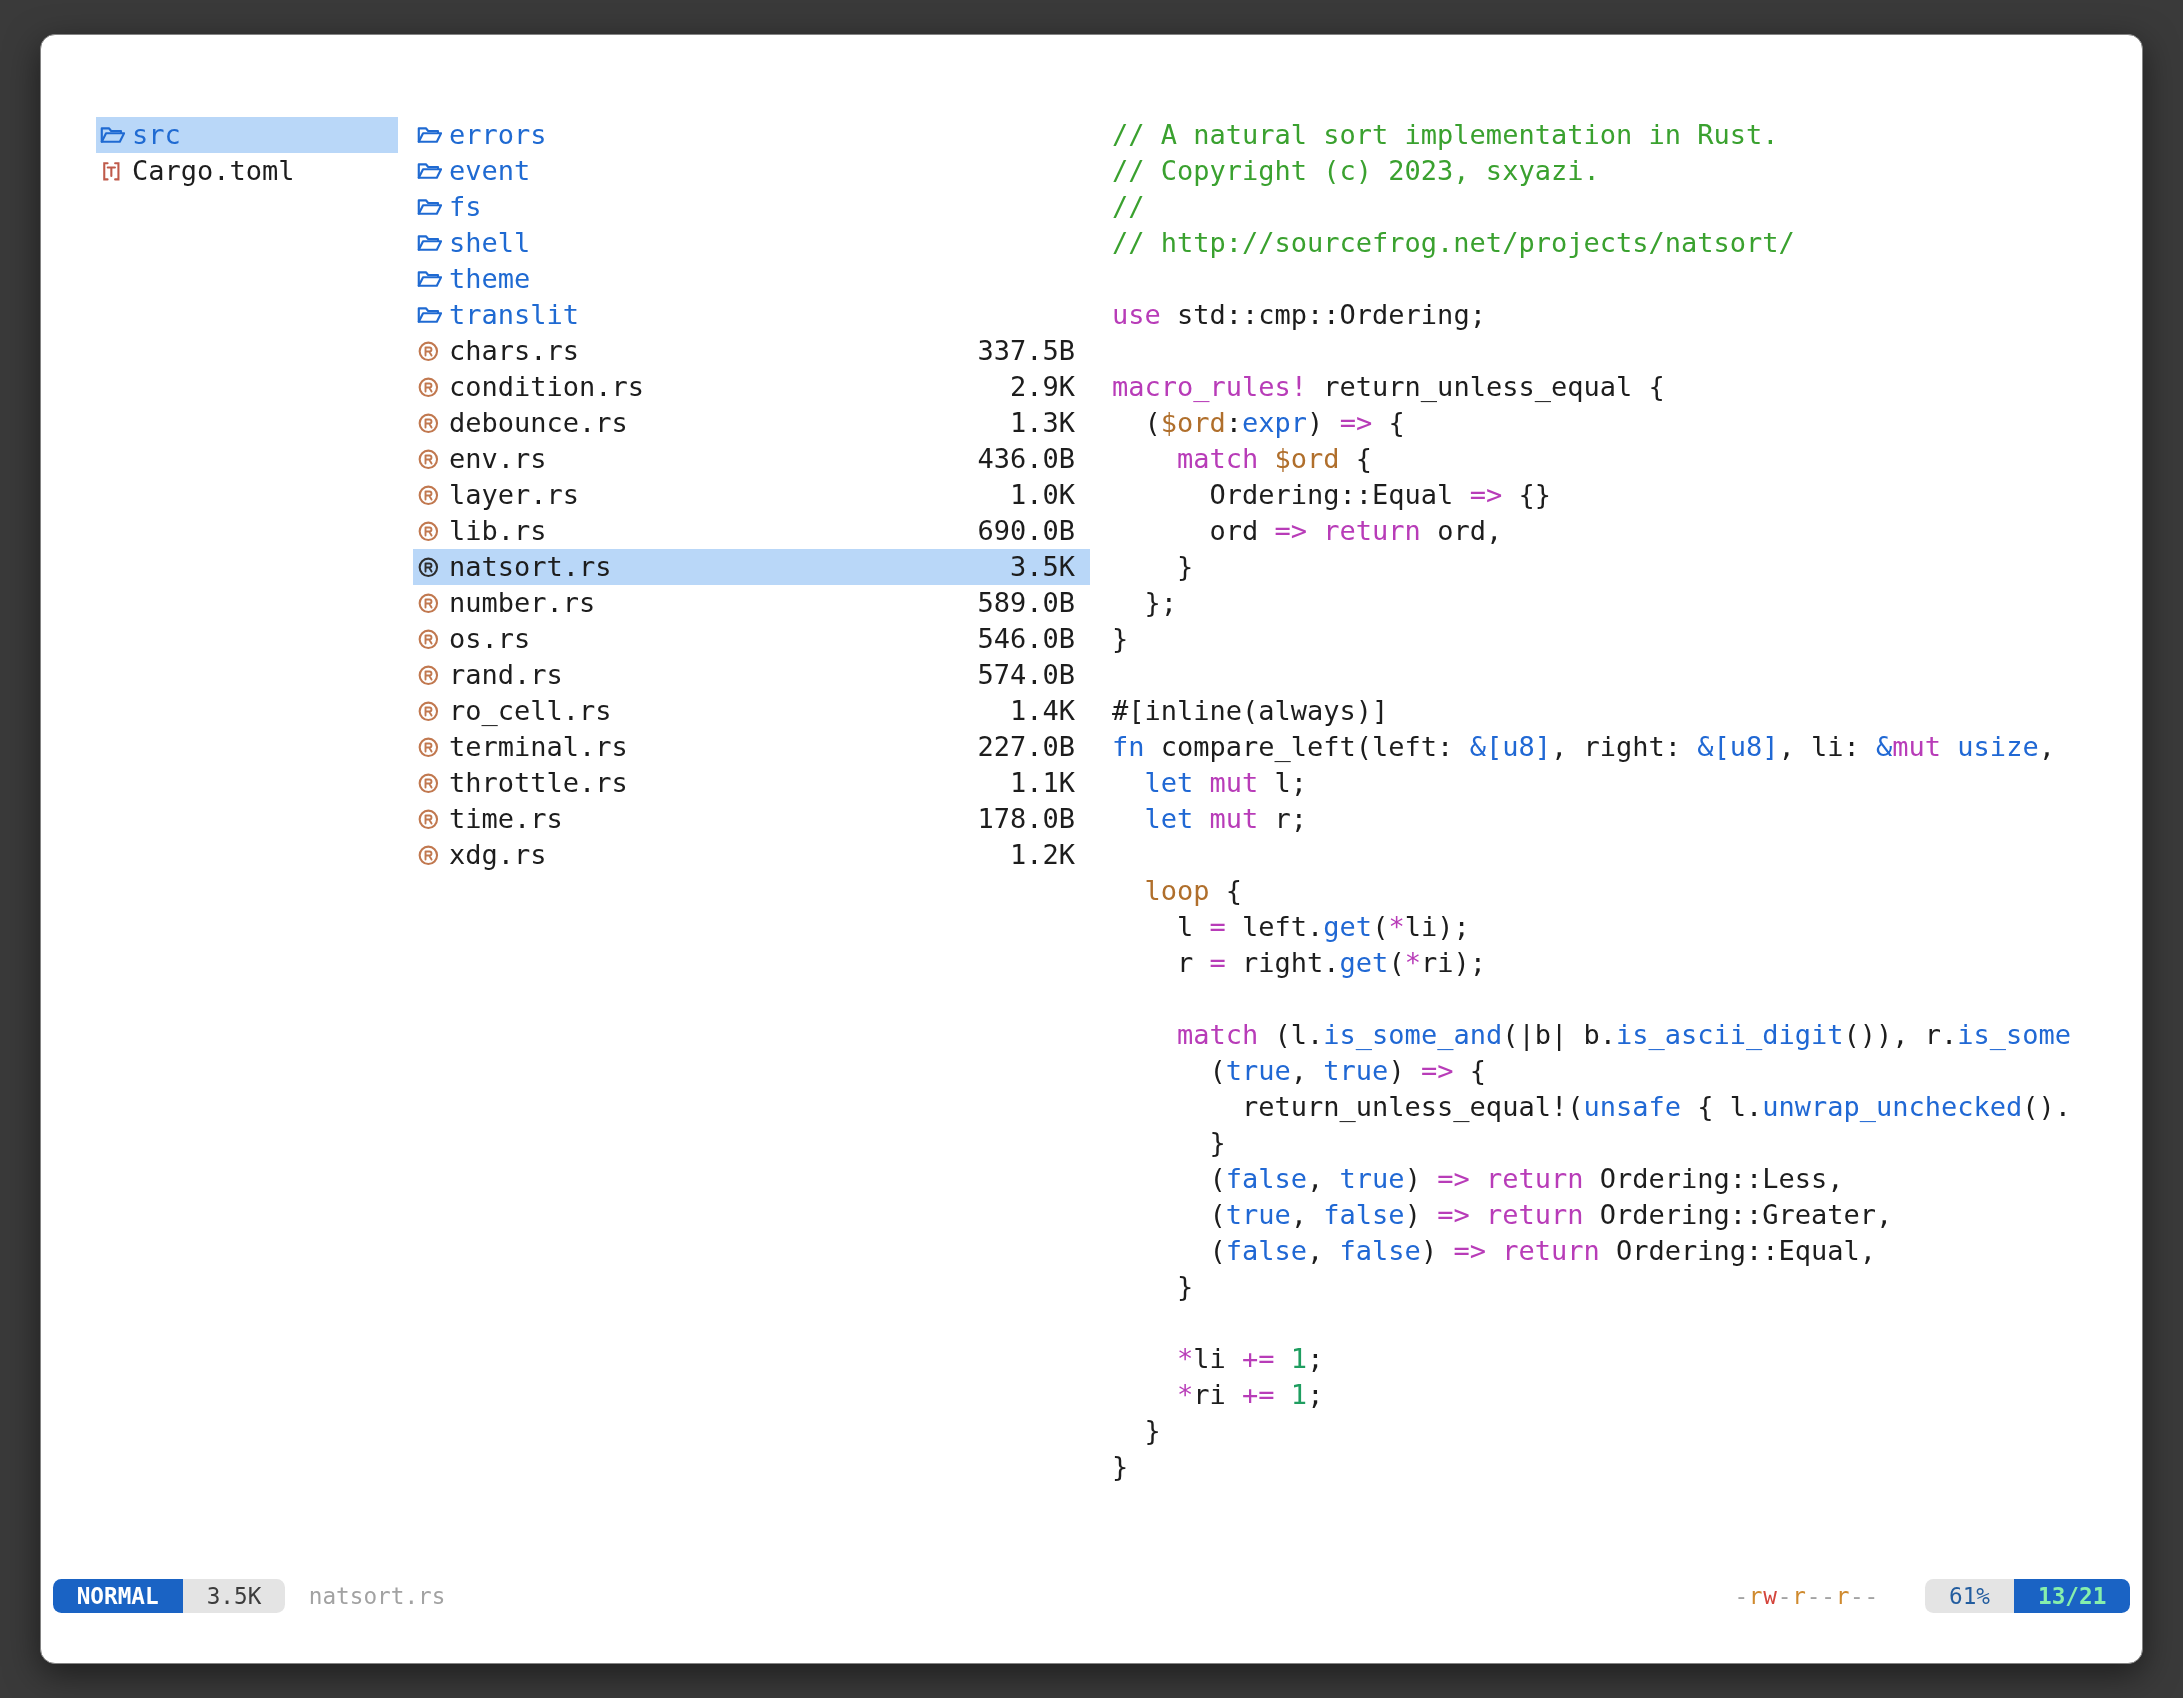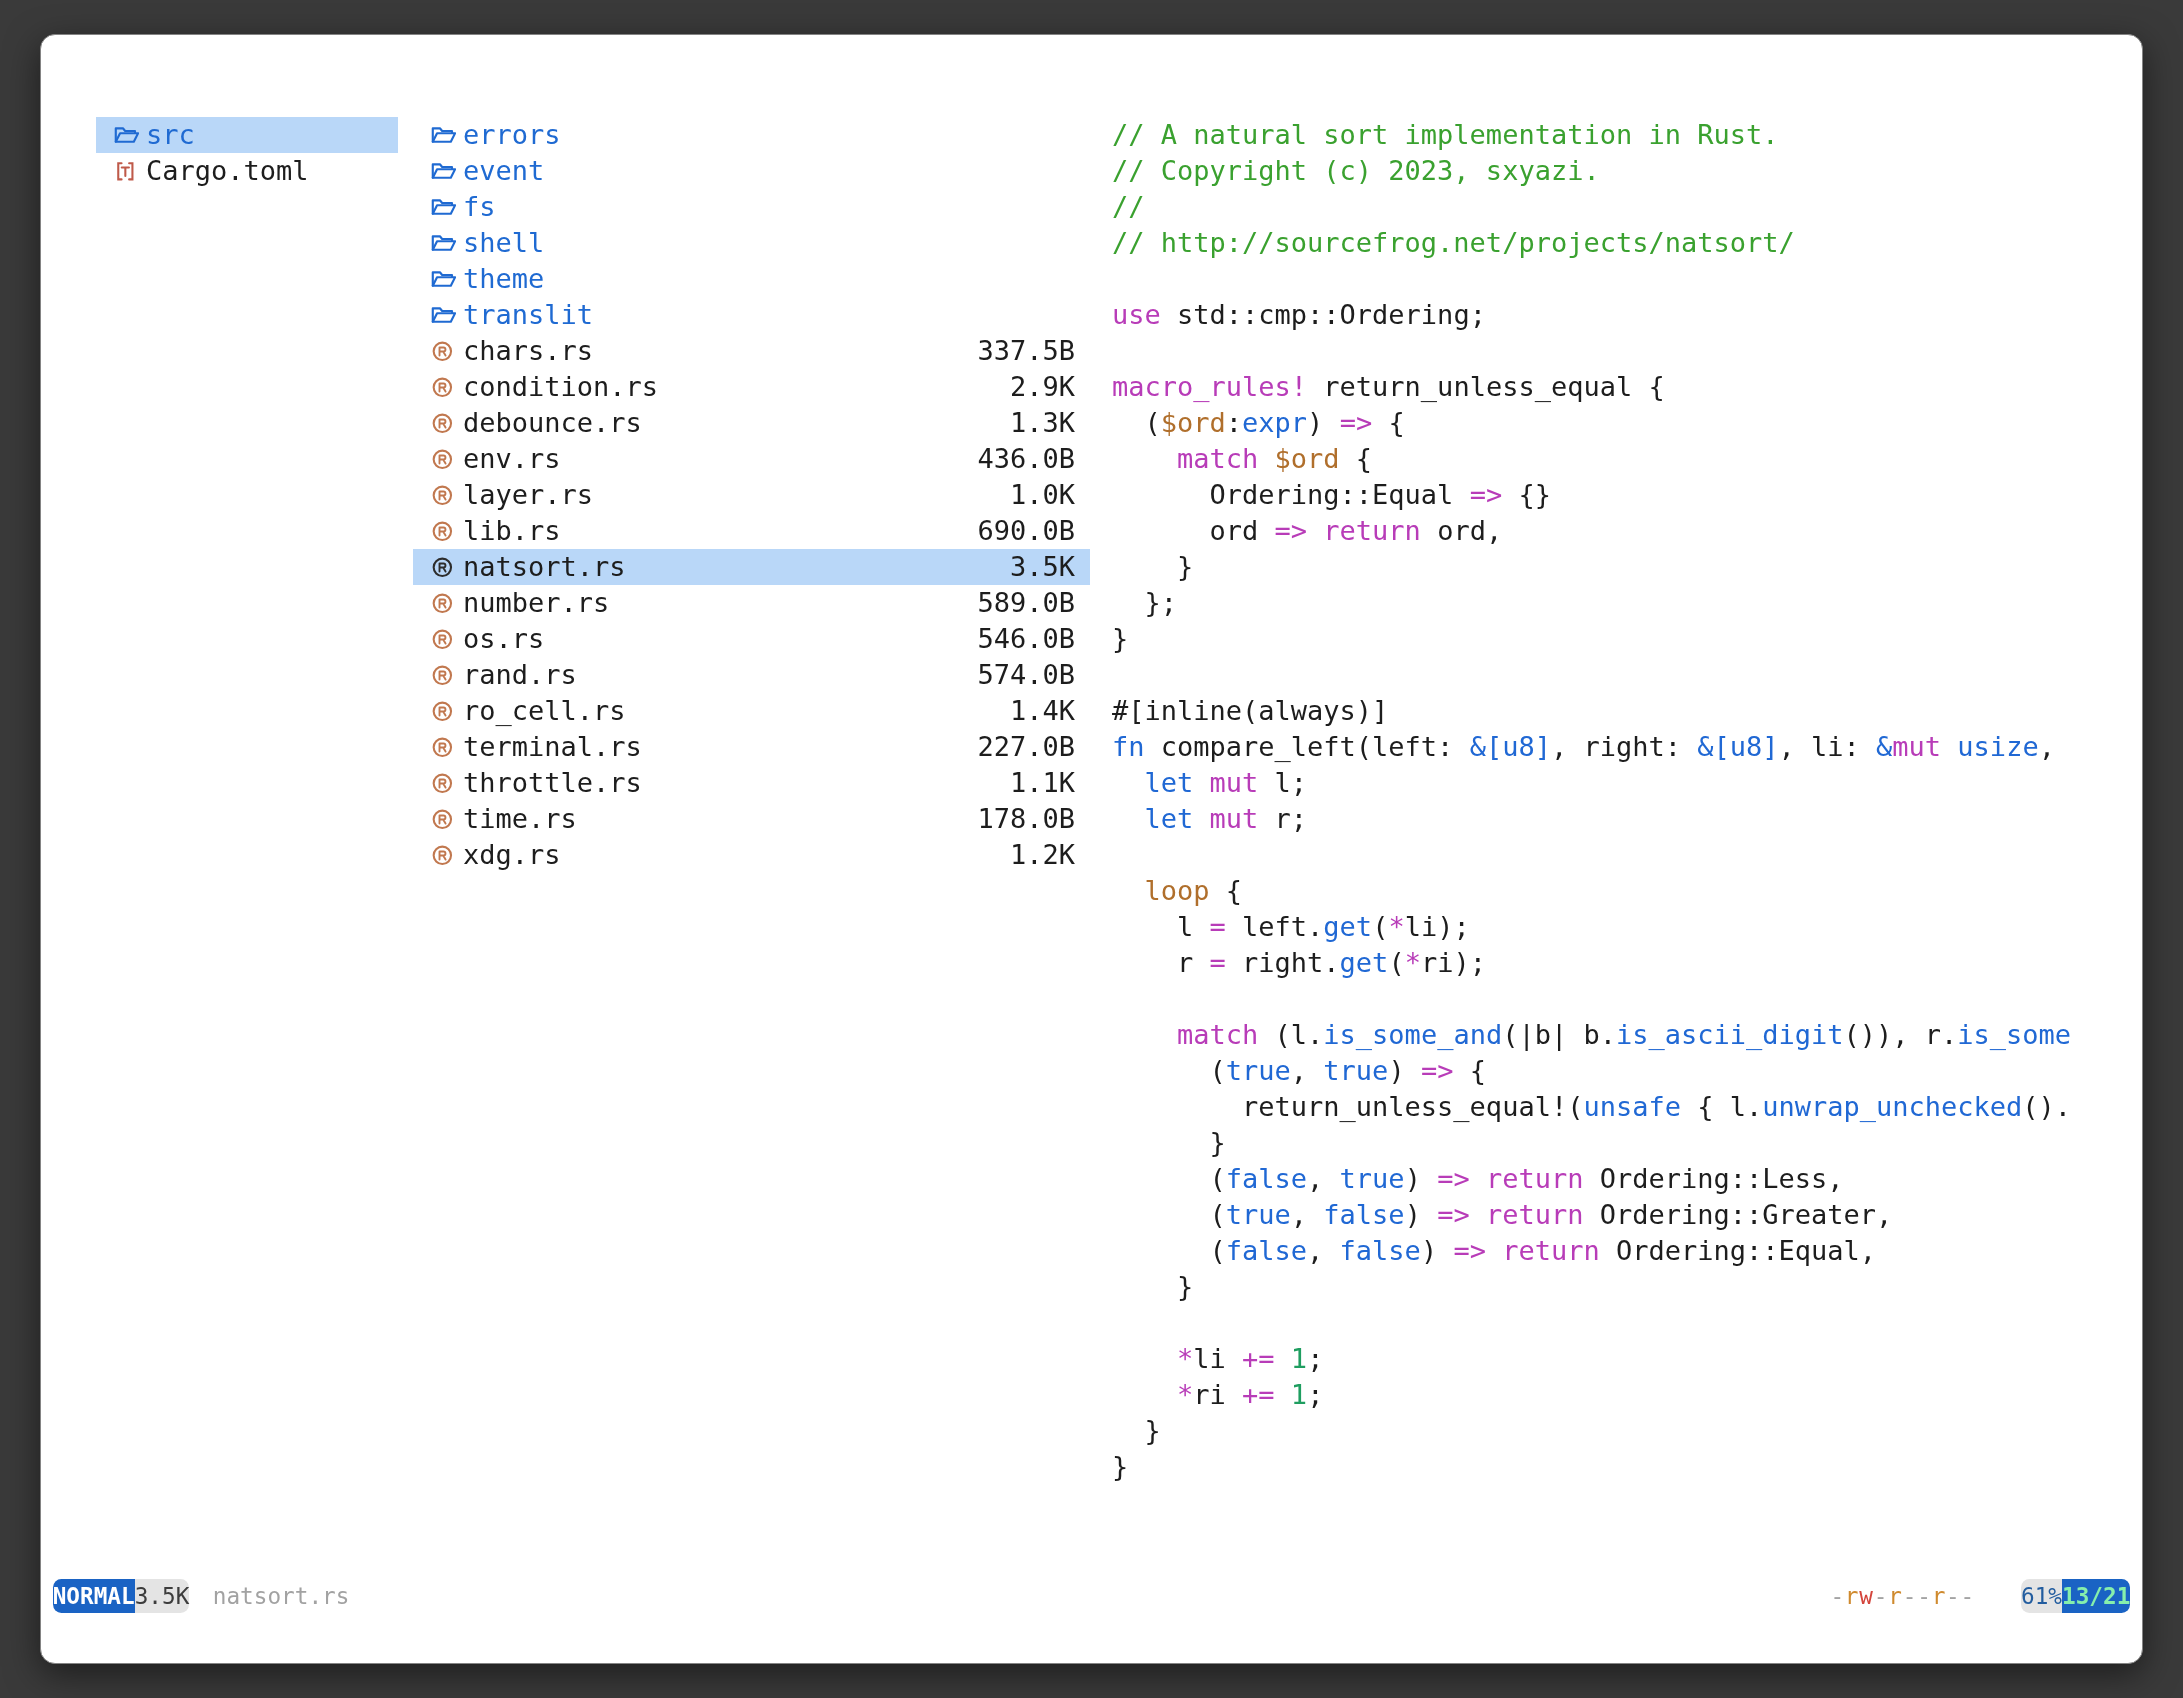--- a/index.html
+++ b/index.html
@@ -18,21 +18,21 @@
     overflow:hidden;
   }
   .pane{position:absolute;top:82px;font-size:27px;color:#1d1d1d;}
   .pane-parent{left:55px;width:302px;}
   .pane-current{left:372px;width:677px;}
   .pane-preview{left:1071px;right:0;bottom:126px;overflow:hidden;}
 
   .row{
     display:flex;align-items:center;
     height:36px;line-height:36px;
-    padding:0 15px 0 18px;
+    padding:0 15px 0 4px;
     white-space:nowrap;
     cursor:default;
   }
   .row.selected{background:var(--sel-bg,#b9d7f8);}
   .row .icon{
     width:28.5px;min-width:28.5px;height:25px;
     display:inline-flex;align-items:center;justify-content:flex-start;
     margin-right:3.4px;
   }
   .row .icon svg{display:block;}
@@ -57,21 +57,21 @@
 
   .status-bar{
     position:absolute;left:0;right:0;bottom:50px;height:35px;
     padding:0 11.7px;
     display:flex;align-items:center;justify-content:space-between;
     font-size:22.7px;
   }
   .status-left,.status-right{display:flex;align-items:center;}
   .badge{
     display:inline-flex;align-items:center;
-    height:34px;padding:0 0;
+    height:34px;padding:0 24px;
   }
   .badge-mode{
     background:var(--mode-bg,#1a63c4);color:#ffffff;font-weight:bold;
     border-radius:8.4px 0 0 8.4px;
   }
   .badge-size{
     background:var(--badge-gray,#e4e4e4);color:#3c3c3c;
     border-radius:0 8.4px 8.4px 0;
   }
   .status-filename{margin-left:23.5px;color:#a2a2a2;}

